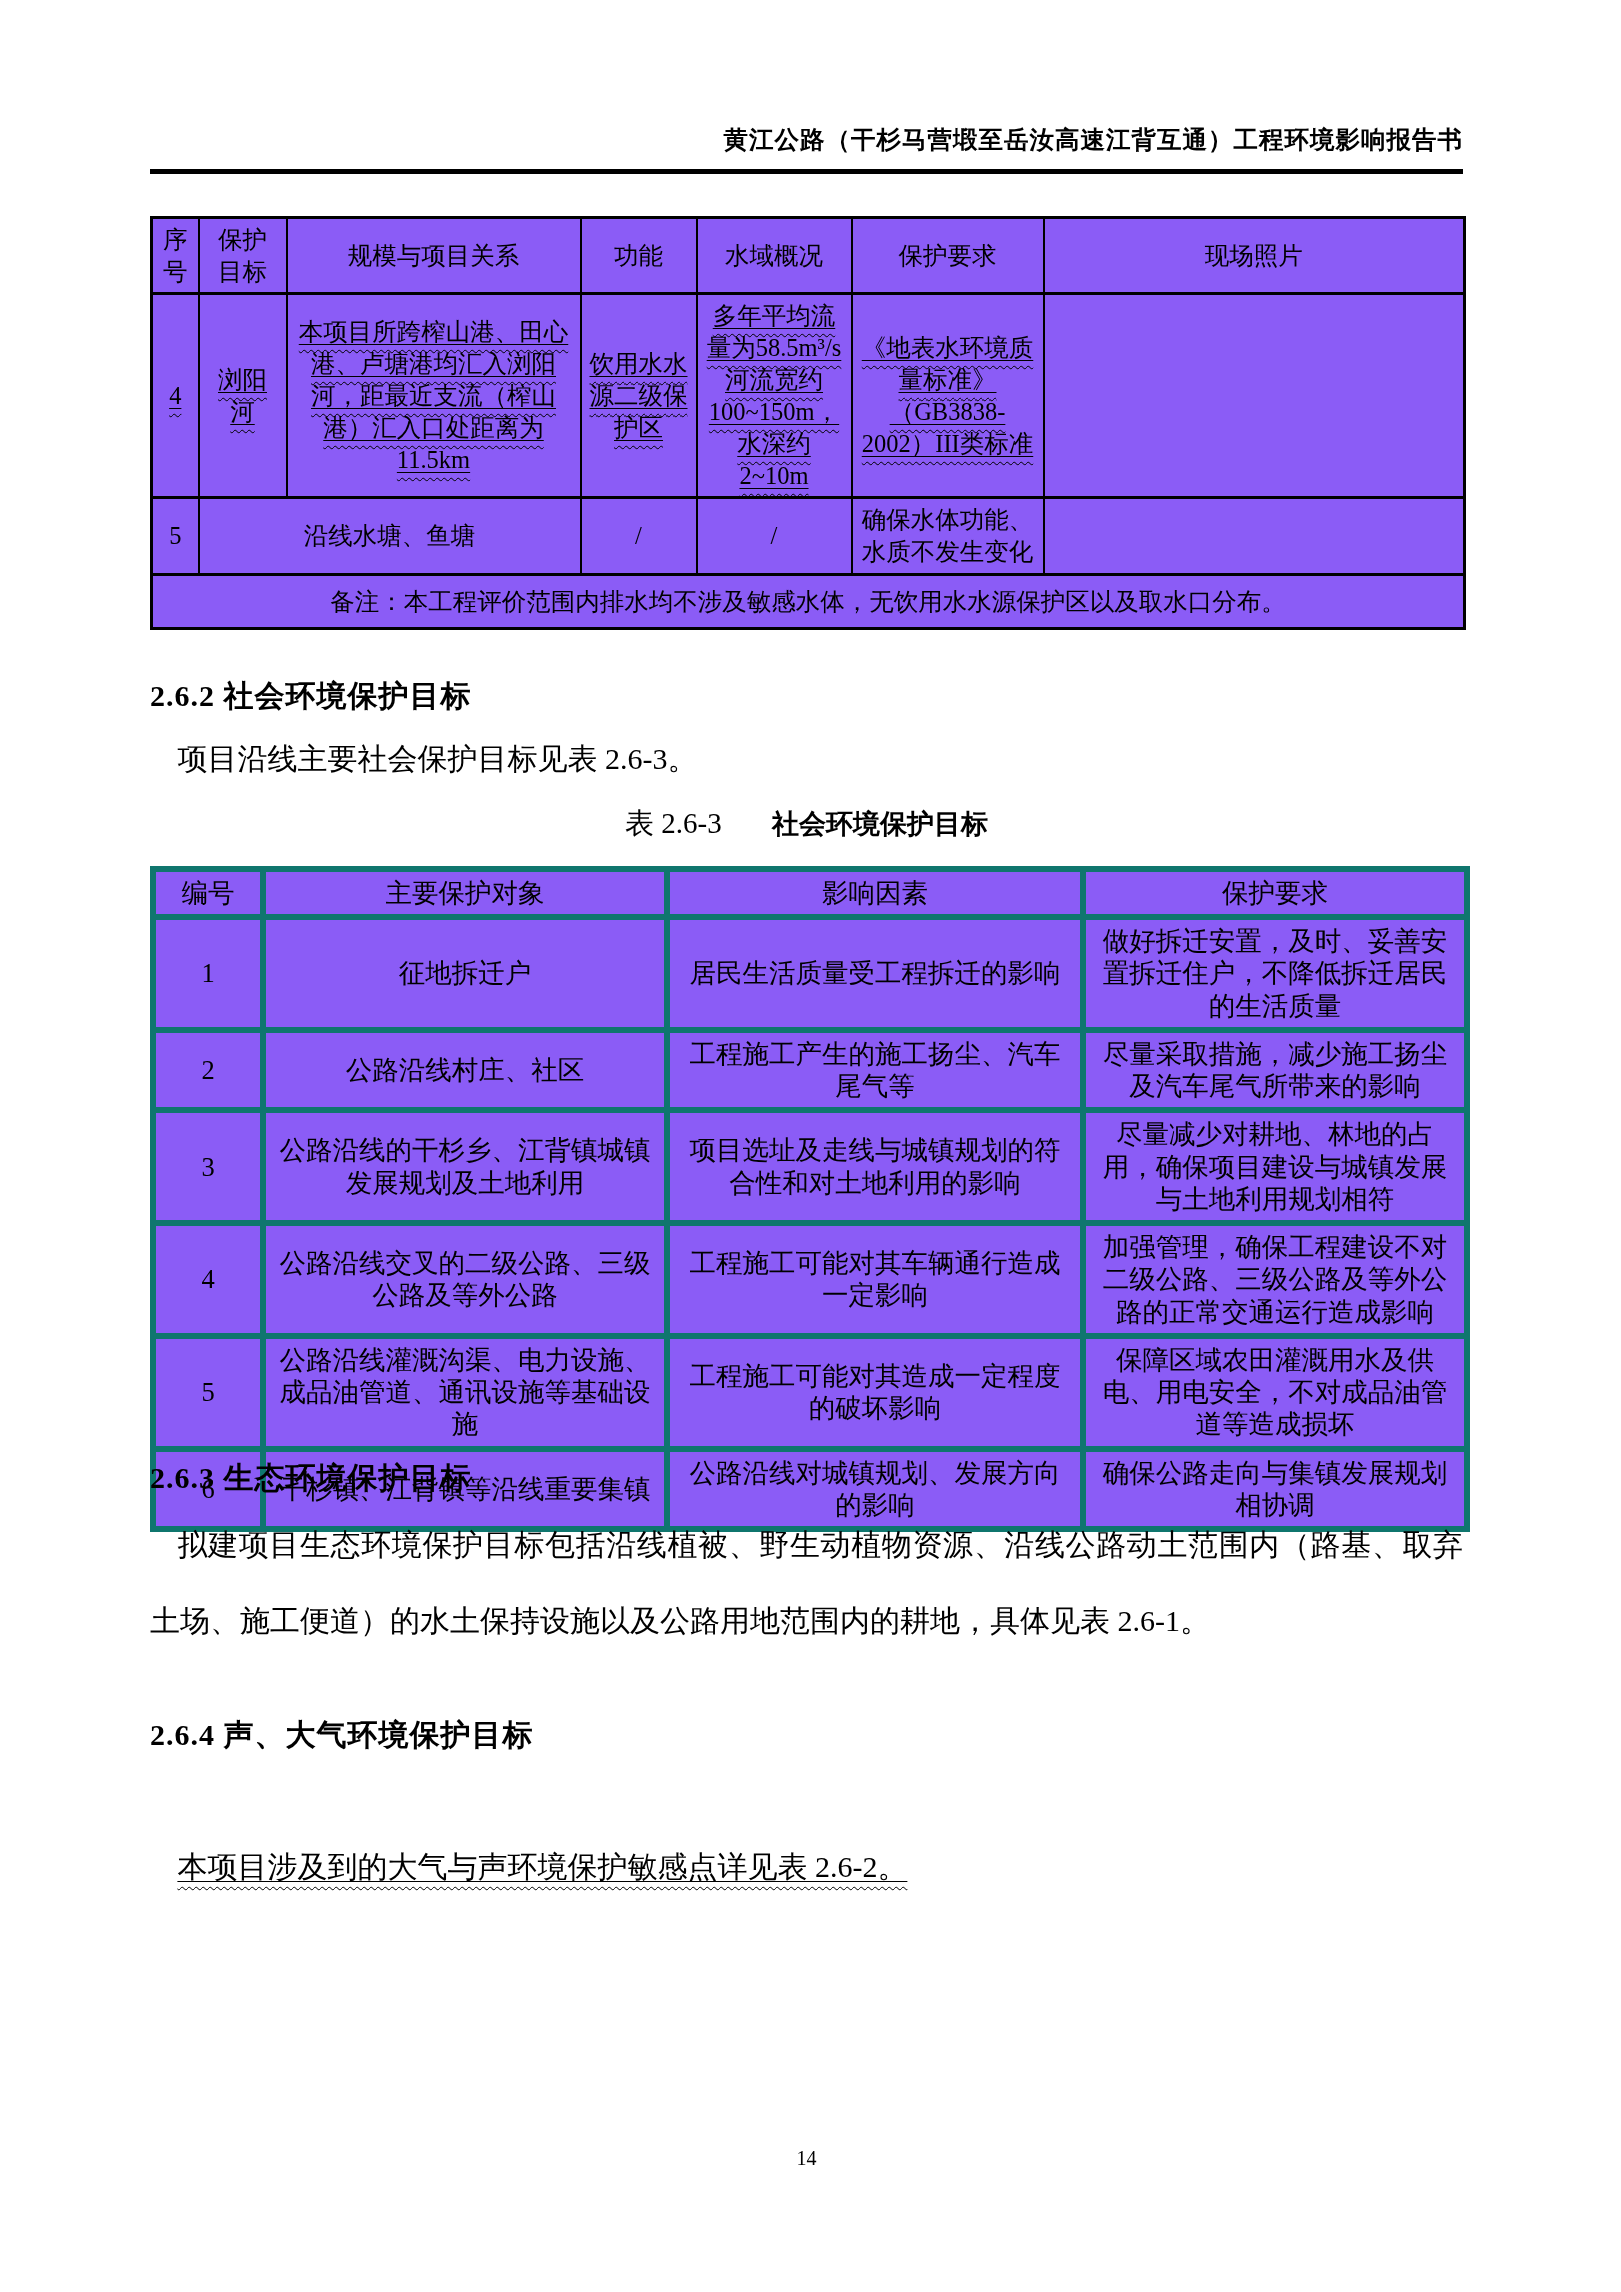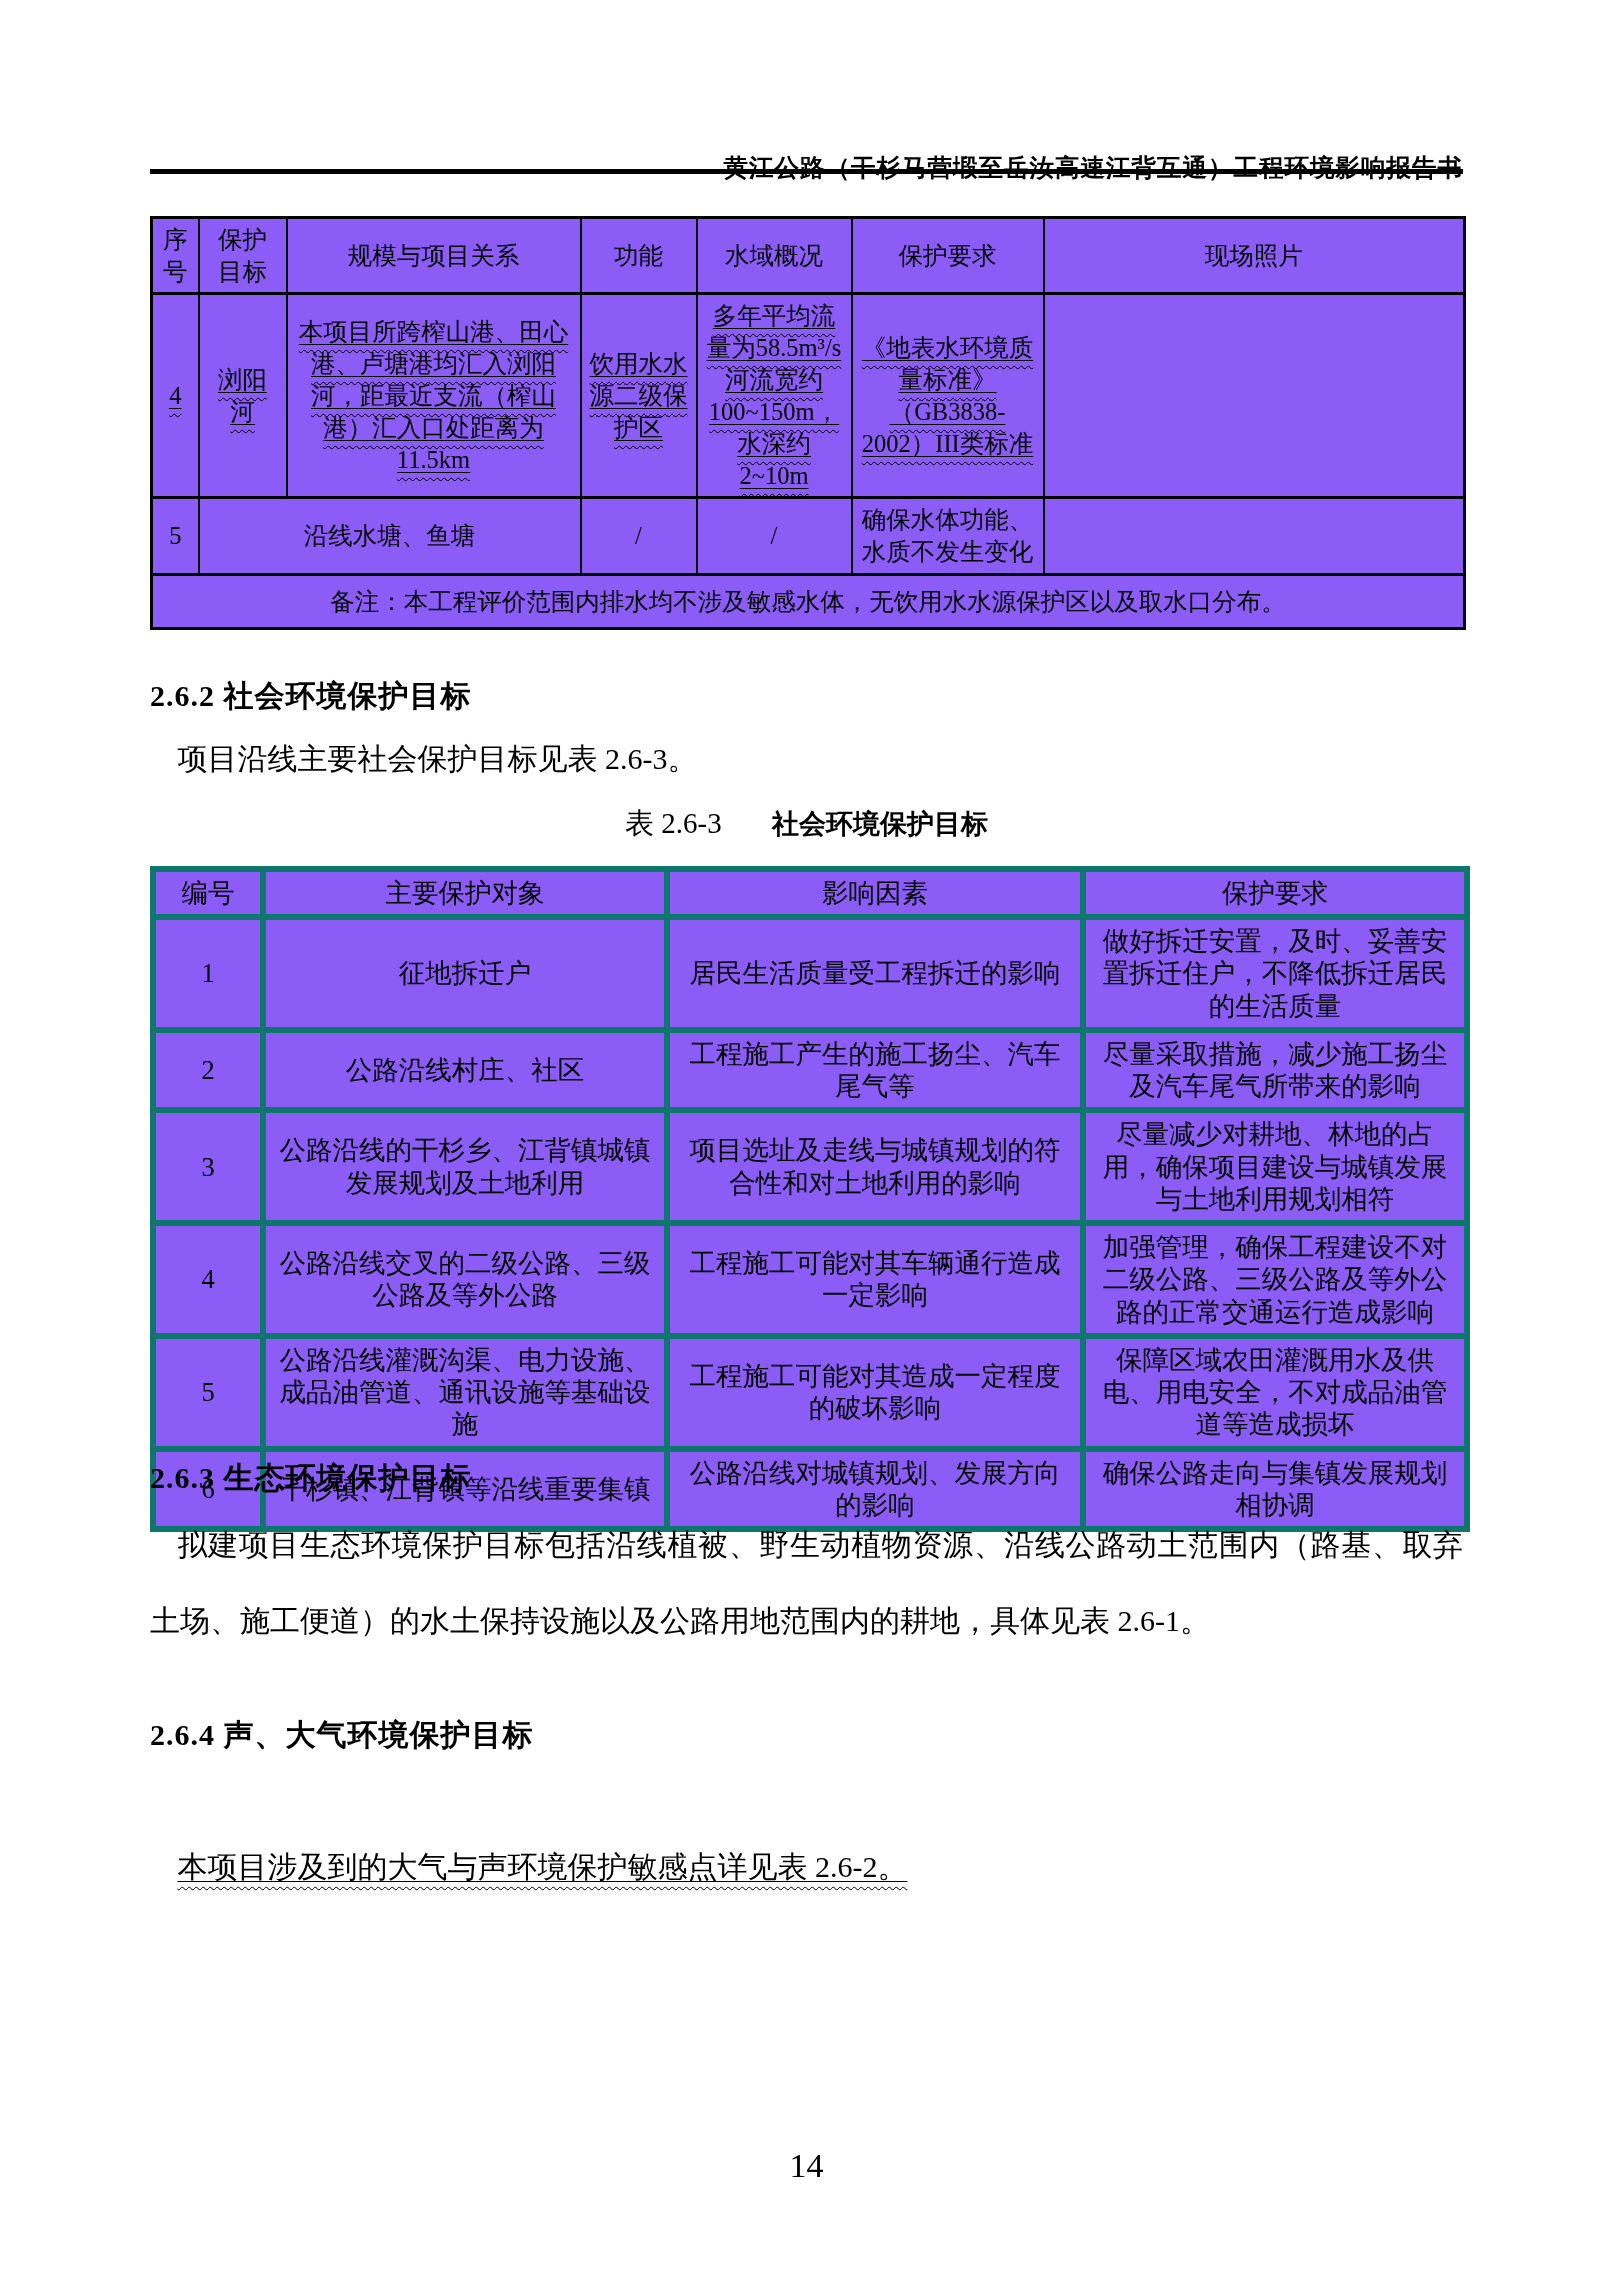--- a/index.html
+++ b/index.html
@@ -8,21 +8,21 @@
     width:1621px;height:2293px;
     margin:0 auto;
     background:#ffffff;
     font-family:"Liberation Serif","DejaVu Serif",serif;
     color:#000;
     overflow:hidden;
   }
   .abs{position:absolute;left:150px;width:1313px;}
 
   
-  .doc-header{top:123px;text-align:right;font-size:24.5px;font-weight:bold;letter-spacing:1px;margin-top:28px;}
+  .doc-header{top:123px;text-align:right;font-size:24.5px;font-weight:bold;letter-spacing:1px;}
   .header-rule{top:169px;height:4.9px;background:#000;}
 
   
   .uw{text-decoration-line:underline;text-decoration-style:wavy;text-decoration-thickness:1px;
       text-underline-offset:8.8px;text-decoration-skip-ink:none;}
   .uw-in{text-decoration-line:underline;text-decoration-style:solid;text-decoration-thickness:1px;
       text-underline-offset:3.9px;text-decoration-skip-ink:none;}
 
   
   table{border-collapse:collapse;table-layout:fixed;width:1313px;background:#8b5cf6;}
@@ -45,21 +45,21 @@
   .para{font-size:30px;text-indent:27.4px;text-align:justify;}
   .p262{top:739px;}
   .p263{top:1507px;line-height:76px;}
   .l264a{top:1768px;}
   .l264b{top:1847px;}
 
   .caption{top:804px;text-align:center;font-size:29px;}
   .caption .cap-label{font-family:"Liberation Serif","DejaVu Serif",serif;}
   .caption .cap-title{font-family:"Liberation Sans","DejaVu Sans",sans-serif;font-weight:bold;margin-left:43px;font-size:27px;}
 
-  .page-number{top:2147px;text-align:center;font-size:34px;}
+  .page-number{top:2147px;text-align:center;font-size:20px;}
 </style>
 </head>
 <body>
 
 <div class="page">
 
   <div class="abs doc-header">黄江公路（干杉马营塅至岳汝高速江背互通）工程环境影响报告书</div>
   <div class="abs header-rule"></div>
 
   <table class="abs t1">

